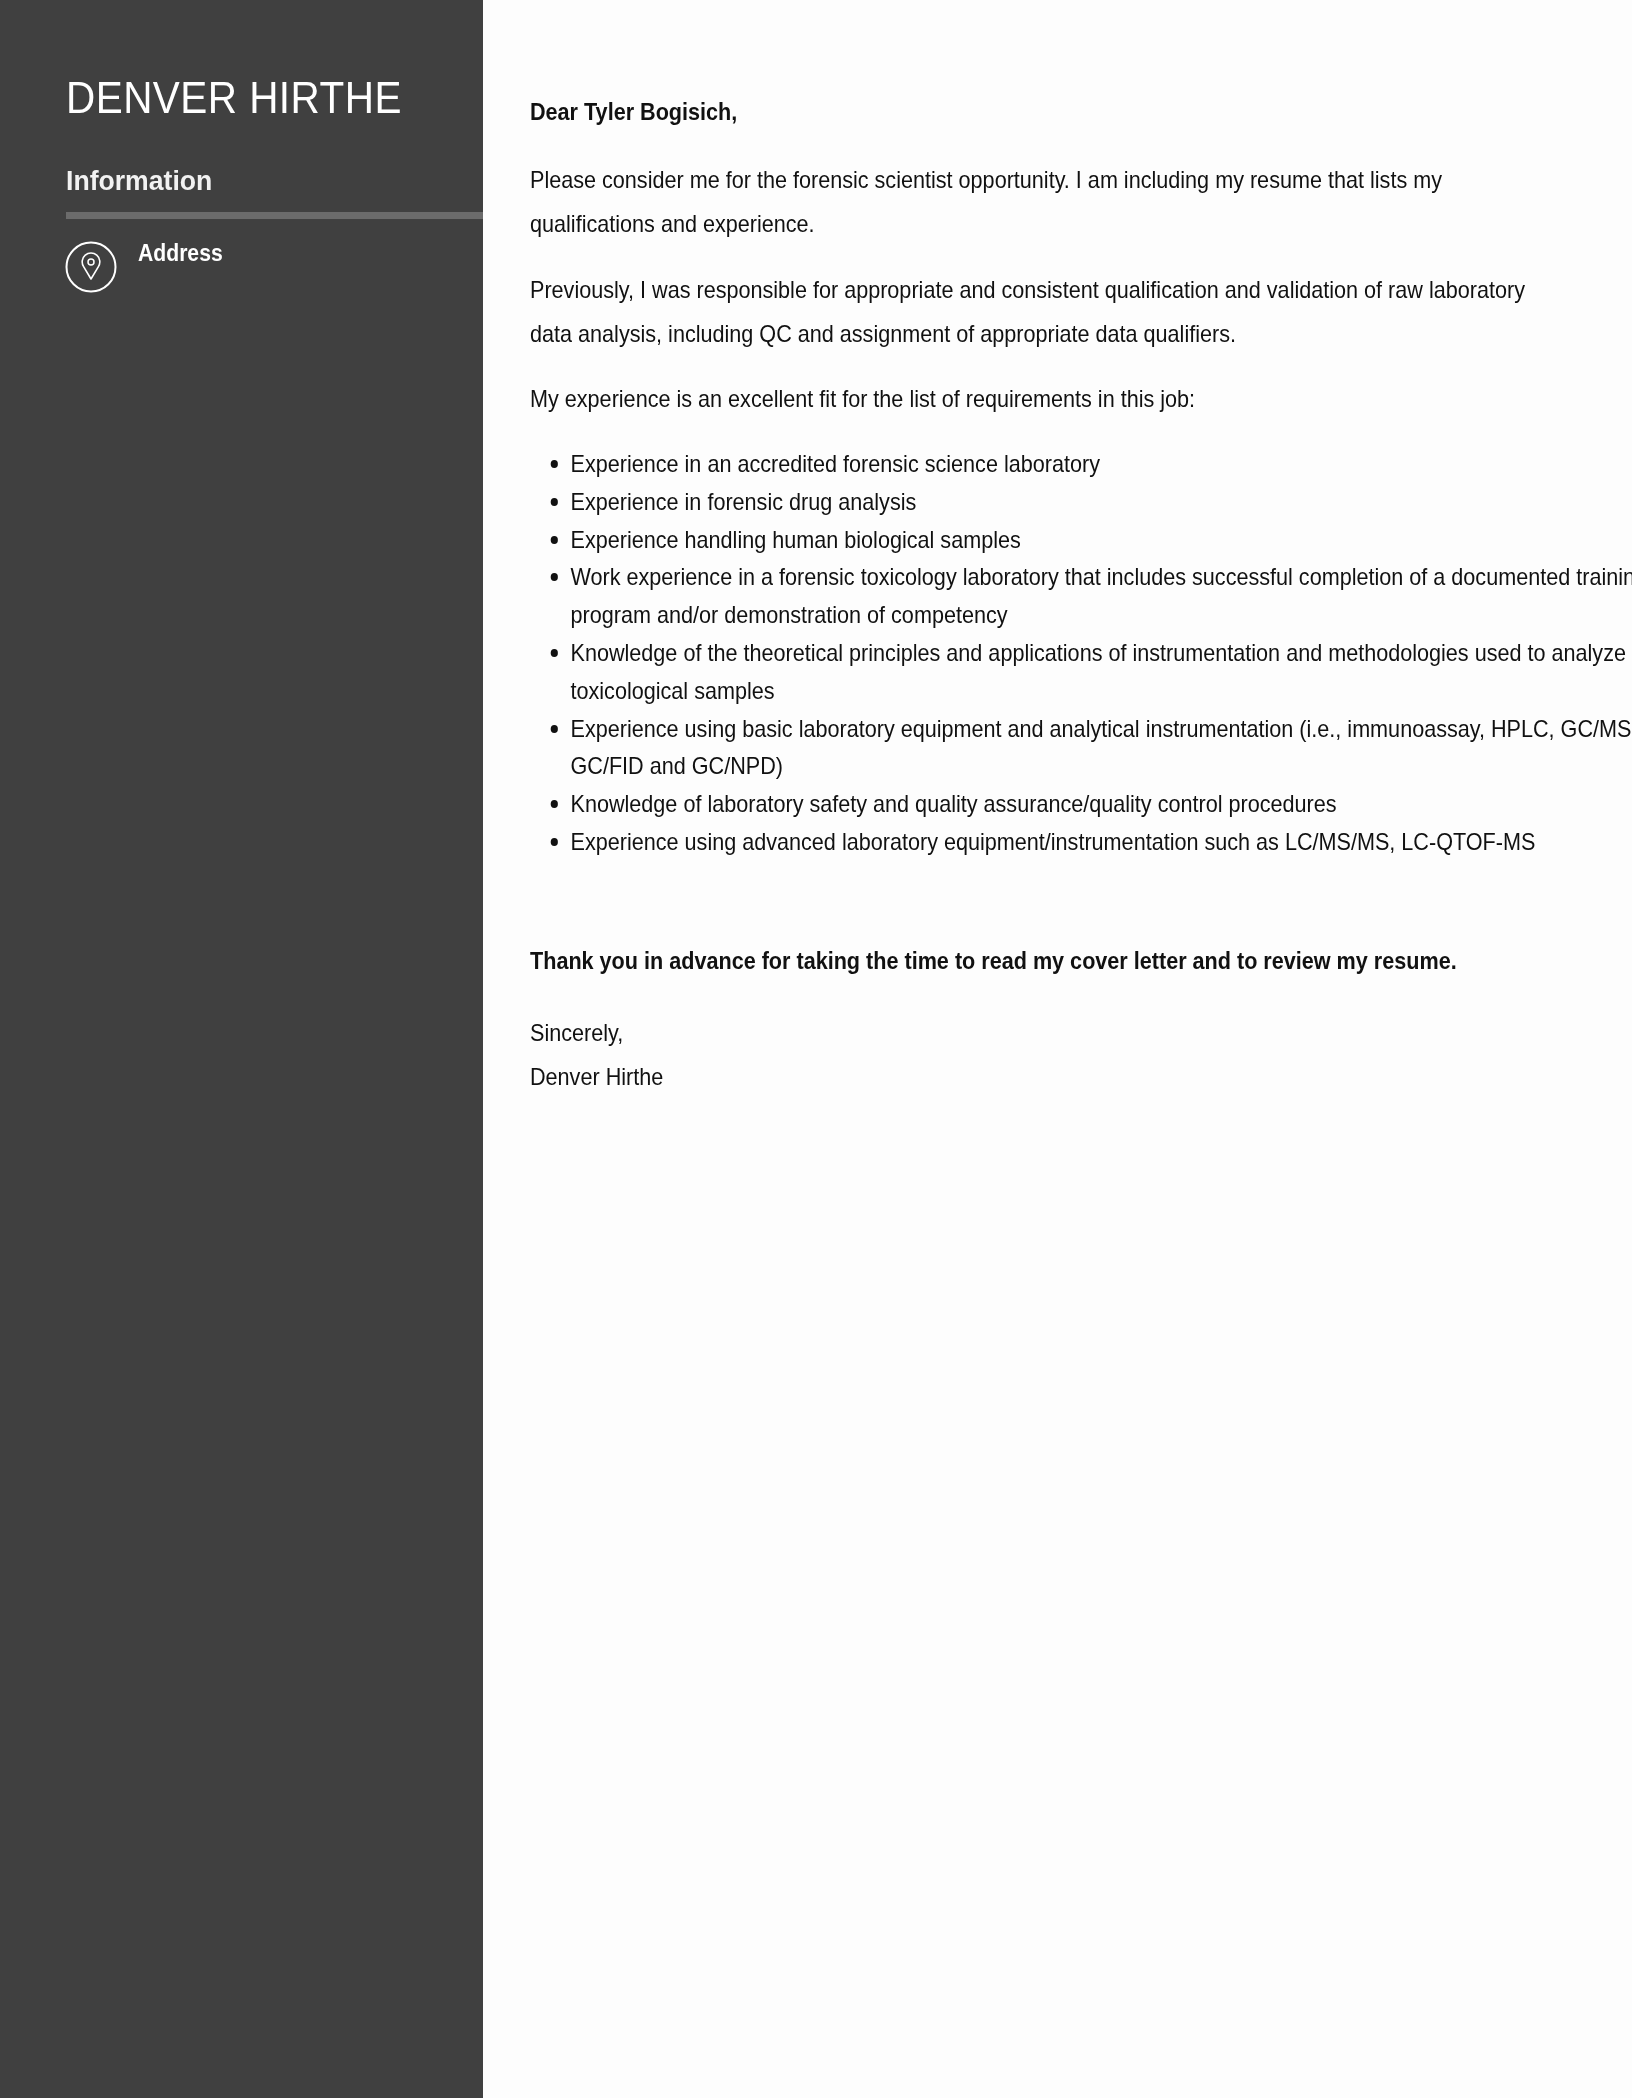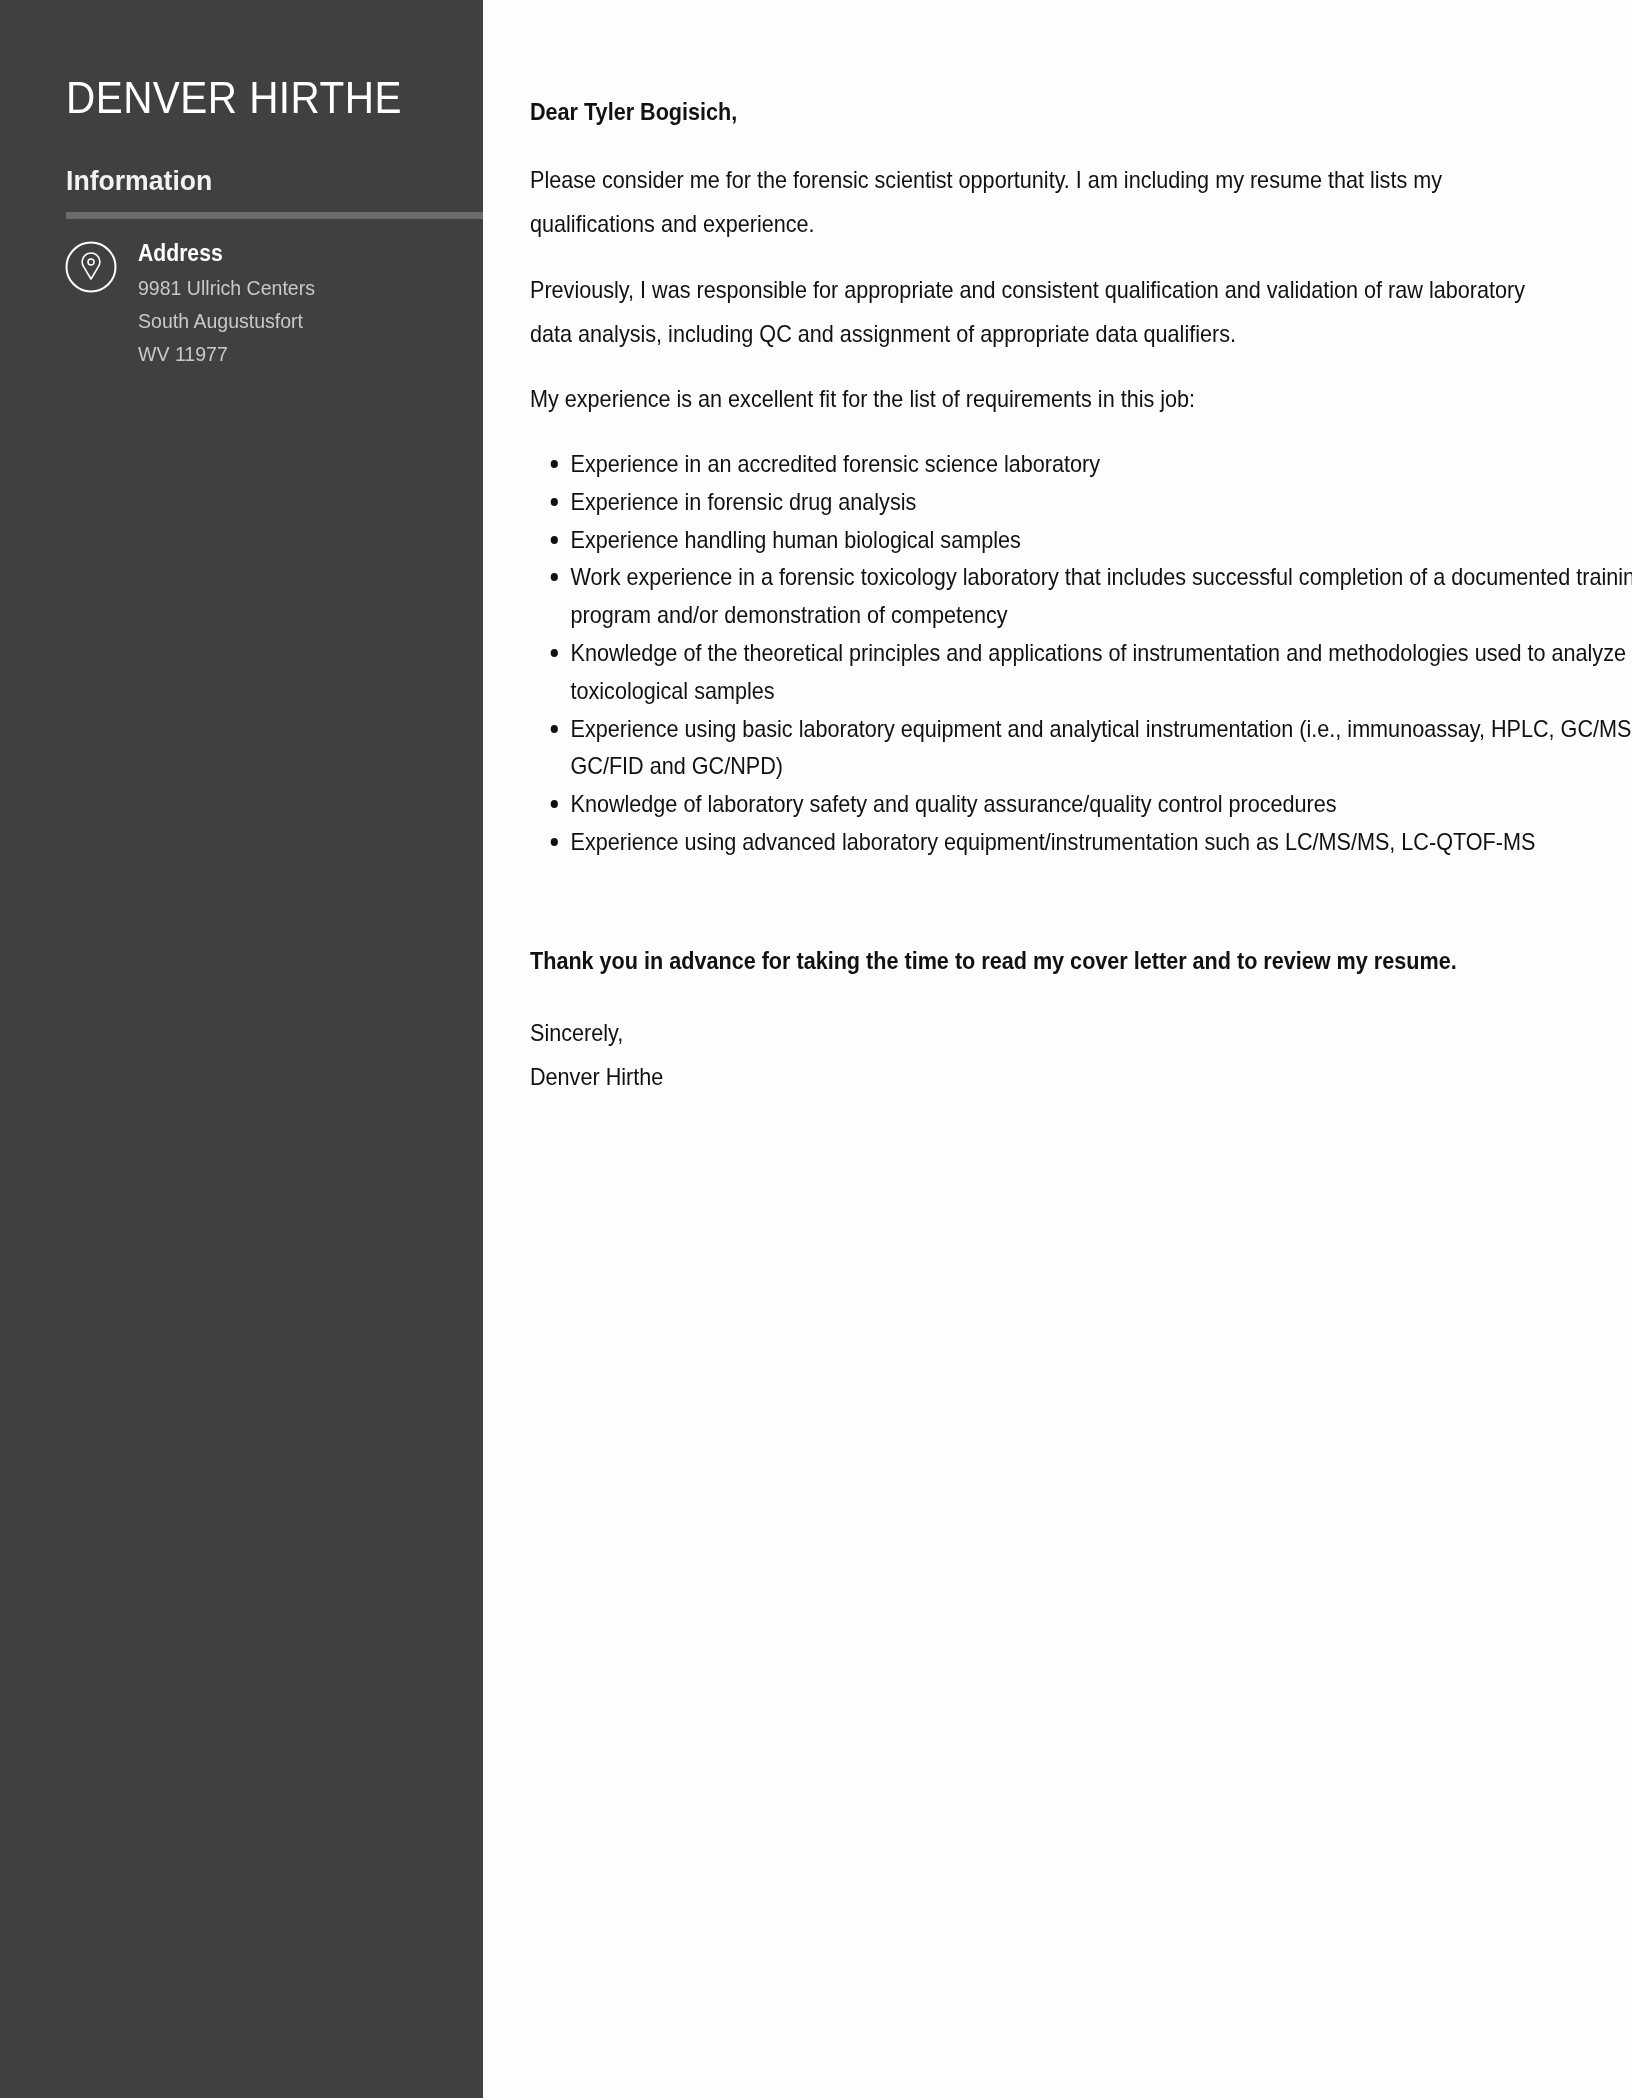--- a/index.html
+++ b/index.html
@@ -78,25 +78,20 @@
   <div class="section-bar"></div>
 
   <div class="addr-icon">
     <svg width="52" height="52" viewBox="0 0 52 52">
       <circle cx="26" cy="26" r="24.5" fill="none" stroke="#ffffff" stroke-width="2"></circle>
       <path d="M26 38 L18.6 25.6 A8.8 8.8 0 1 1 33.4 25.6 Z" fill="none" stroke="#ffffff" stroke-width="1.6" stroke-linejoin="round"></path>
       <circle cx="26" cy="21" r="3" fill="none" stroke="#ffffff" stroke-width="1.5"></circle>
     </svg>
   </div>
   <div class="addr-label">Address</div>
-  <div class="addr-lines">
-    <div>9981 Ullrich Centers</div>
-    <div>South Augustusfort</div>
-    <div>WV 11977</div>
-  </div>
 </aside>
 
 <main class="main">
   <div class="greeting txt">Dear Tyler Bogisich,</div>
   <p class="para1 txt" style="margin:0">Please consider me for the forensic scientist opportunity. I am including my resume that lists my qualifications and experience.</p>
   <p class="para2 txt" style="margin:0">Previously, I was responsible for appropriate and consistent qualification and validation of raw laboratory data analysis, including QC and assignment of appropriate data qualifiers.</p>
   <p class="para3 txt" style="margin:0">My experience is an excellent fit for the list of requirements in this job:</p>
 
   <ul class="reqs txt" style="width:1220px;">
     <li>Experience in an accredited forensic science laboratory</li>

